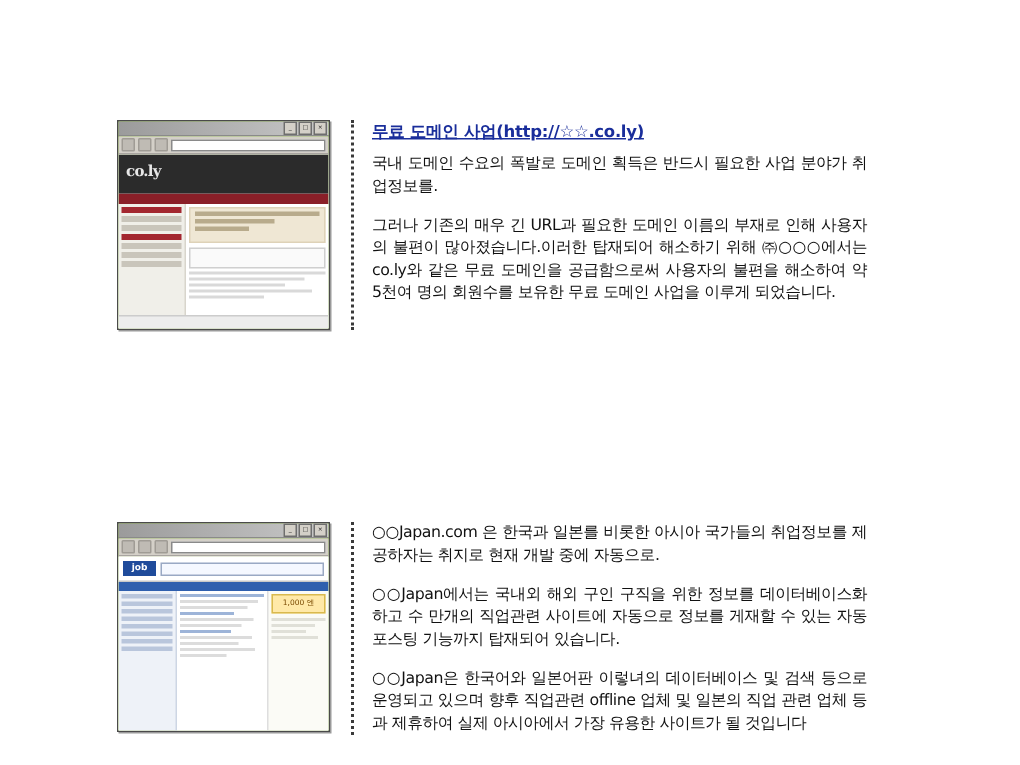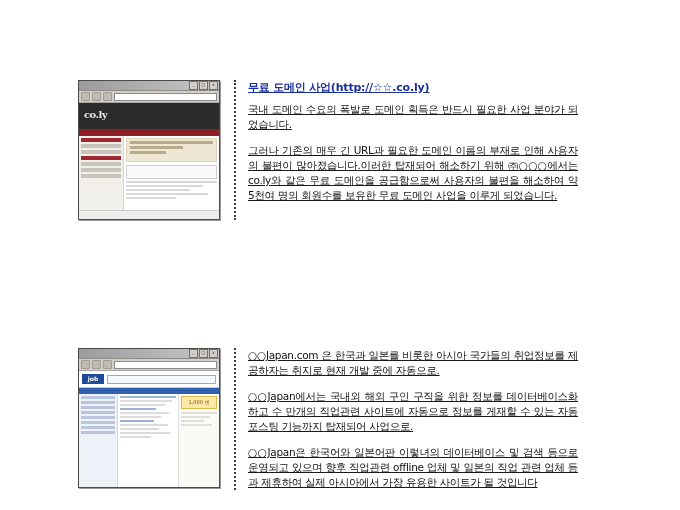--- a/index.html
+++ b/index.html
@@ -236,21 +236,20 @@
   
   .divider {
     width: 0;
     border-left: 2px dotted #3a3a3a;
     align-self: stretch;
     margin: 0 12px 0 14px;
     min-height: 120px;
   }
   .textcol {
     width: 330px;
-    text-decoration: underline;
   }
   .sec-title {
     font-size: 11px;
     font-weight: bold;
     color: #1a2e9b;
     text-decoration: underline;
     margin: 0 0 7px 0;
     letter-spacing: -0.2px;
     font-family: "DejaVu Sans", "Liberation Sans", sans-serif;
   }
@@ -315,21 +314,21 @@
           </div>
         </div>
         <div class="site-a-footer"></div>
       </div>
     </div>
 
     <div class="divider"></div>
 
     <div class="textcol">
       <div class="sec-title">무료 도메인 사업(http://☆☆.co.ly)</div>
-      <p class="para">국내 도메인 수요의 폭발로 도메인 획득은 반드시 필요한 사업 분야가 되었습니다.</p>
+      <p class="para">국내 도메인 수요의 폭발로 도메인 획득은 반드시 필요한 사업 분야가 취업정보를.</p>
       <p class="para">그러나 기존의 매우 긴 URL과 필요한 도메인 이름의 부재로 인해 사용자의 불편이 많아졌습니다.이러한 탑재되어 해소하기 위해 ㈜○○○에서는 co.ly와 같은 무료 도메인을 공급함으로써 사용자의 불편을 해소하여 약 5천여 명의 회원수를 보유한 무료 도메인 사업을 이루게 되었습니다.</p>
     </div>
   </div>
 
   <div class="section" id="section-job">
 
     <div class="browser">
       <div class="browser-titlebar">
         <div class="tb-btn">_</div>
         <div class="tb-btn">□</div>
@@ -379,18 +378,18 @@
             <div class="ln" style="width:85%"></div>
           </div>
         </div>
       </div>
     </div>
 
     <div class="divider"></div>
 
     <div class="textcol">
       <p class="para">○○Japan.com 은 한국과 일본를 비롯한 아시아 국가들의 취업정보를 제공하자는 취지로 현재 개발 중에 자동으로.</p>
-      <p class="para">○○Japan에서는 국내외 해외 구인 구직을 위한 정보를 데이터베이스화 하고 수 만개의 직업관련 사이트에 자동으로 정보를 게재할 수 있는 자동 포스팅 기능까지 탑재되어 사업으로.</p>
+      <p class="para">○○Japan에서는 국내외 해외 구인 구직을 위한 정보를 데이터베이스화 하고 수 만개의 직업관련 사이트에 자동으로 정보를 게재할 수 있는 자동 포스팅 기능까지 탑재되어 있습니다.</p>
       <p class="para">○○Japan은 한국어와 일본어판 이렇녀의 데이터베이스 및 검색 등으로 운영되고 있으며 향후 직업관련 offline 업체 및 일본의 직업 관련 업체 등과 제휴하여 실제 아시아에서 가장 유용한 사이트가 될 것입니다</p>
     </div>
   </div>
 
 </div>
 
 </body></html>

